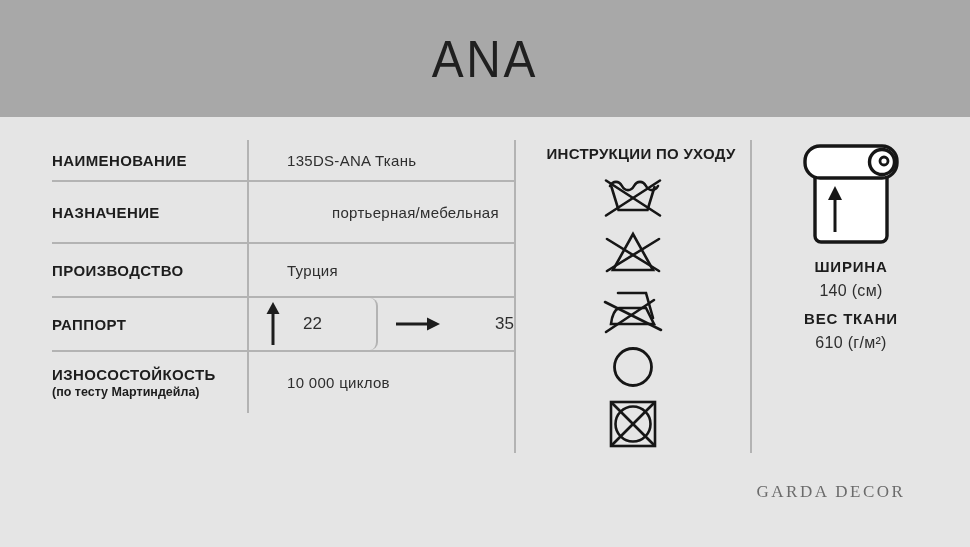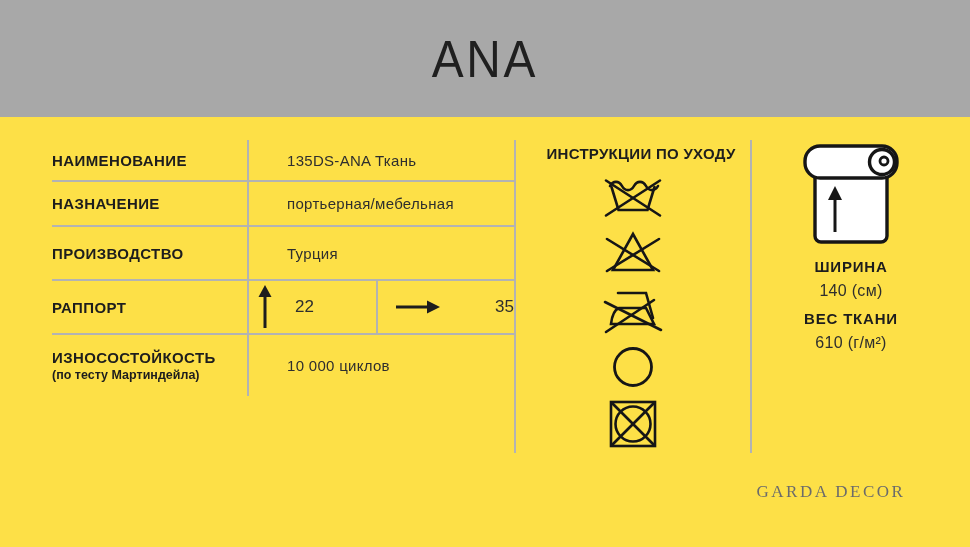--- a/index.html
+++ b/index.html
@@ -9,21 +9,21 @@
     --value-text: #2e2e2e;
     --brand: #6b6b6b;
   }
   * { margin: 0; padding: 0; box-sizing: border-box; }
   html, body { background: #ffffff; }
   body { font-family: "Liberation Sans", sans-serif; color: var(--text); }
   .page {
     position: relative;
     width: 970px;
     height: 547px;
-    background: #fde047;
+    background: #e5e5e5;
     overflow: hidden;
   }
 
   
   .header {
     position: absolute;
     left: 0; top: 0;
     width: 970px; height: 117px;
     background: var(--header-bg);
     display: flex; align-items: center; justify-content: center;
@@ -59,33 +59,34 @@
     font-weight: bold; font-size: 12.5px; margin-top: 2px;
   }
   .cell-value {
     flex: 1;
     display: flex; flex-direction: column; justify-content: center;
     padding-left: 38px;
     font-size: 15px; color: var(--value-text);
     letter-spacing: .3px;
   }
   .cell-value .vline { line-height: 1.45; }
-  .h42 { height: 42px; } .h51 { height: 45px; } .h54 { height: 54px; }
+  .h42 { height: 42px; } .h51 { height: 62px; gap: 45px; } .h54 { height: 54px; }
   .h61 { height: 61px; }
 
   
   .rapport-wrap { flex: 1; display: flex; }
   .rapport-cell {
     display: flex; align-items: center;
     font-size: 17px; color: var(--value-text);
   }
   .rapport-cell.first {
     width: 129px; flex: 0 0 129px;
     border-right: 2px solid var(--line);
-    padding-left: 8px;
+    padding-left: 16px;
+    border-radius: 8px;
   }
   .rapport-cell.second { flex: 1; padding-left: 18px; justify-content: space-between; }
   .rapport-cell .num { margin-left: 22px; }
   .arrow-svg { display: block; }
 
   
   .care {
     position: absolute;
     left: 516px; top: 140px;
     width: 236px; height: 313px;

